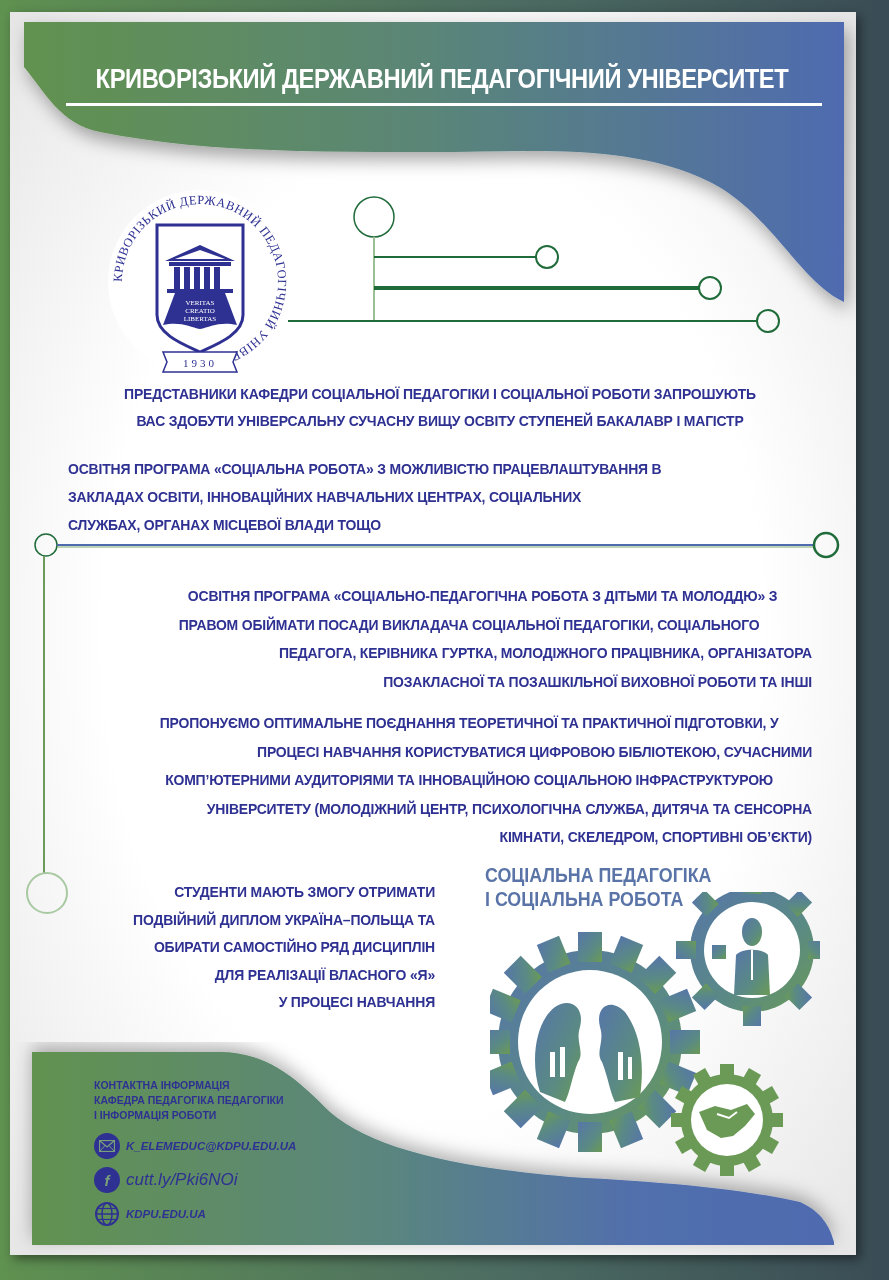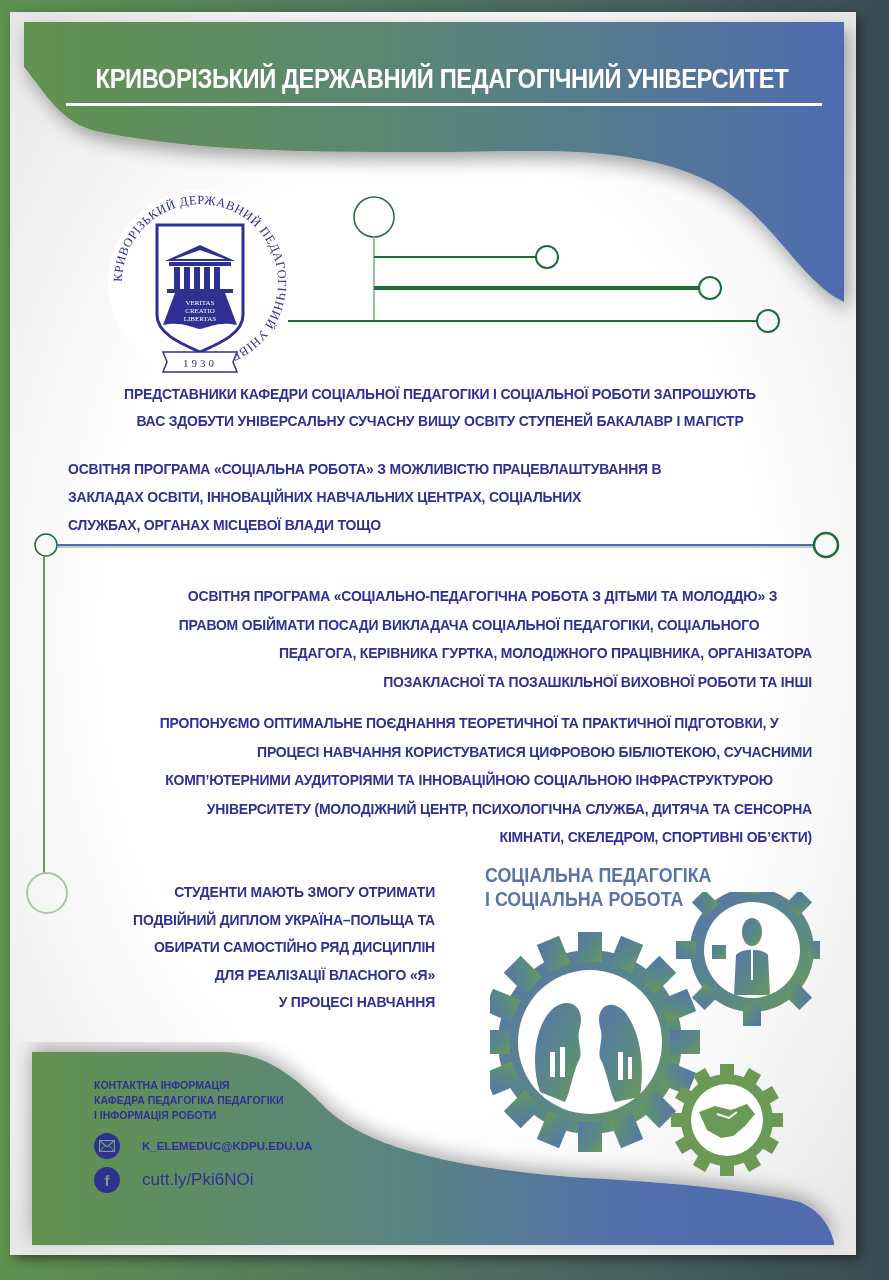--- a/index.html
+++ b/index.html
@@ -54,21 +54,21 @@
     .gears { position: absolute; left: 480px; top: 880px; width: 330px; height: 290px; }
     .footer-shape { position: absolute; left: 0; top: 1030px; width: 846px; height: 213px; }
     .contact {
       position: absolute; left: 64px; top: 1066px; color: #2e3192; margin-left: 20px;
     }
     .contact-heading {
       font-weight: bold; font-size: 10.5px; line-height: 15px; white-space: nowrap;
     }
     .contact-heading span { display: block; }
     .contact-row {
-      display: flex; align-items: center; gap: 22px; margin-top: 8px; height: 26px;
+      display: flex; align-items: center; gap: 6px; margin-top: 8px; height: 26px; font-style: italic;
     }
     .contact-row .ic {
       width: 26px; height: 26px; border-radius: 50%; background: #2e3192;
       display: flex; align-items: center; justify-content: center; color: #7aa07a;
       flex: 0 0 26px;
     }
     .contact-row .val { font-size: 11.5px; font-weight: bold; color: #2e3192; white-space: nowrap; }
   </style>
 </head>
 <body>
@@ -287,15 +287,27 @@
           </svg>
       </span>
       <span class="val">K_ELEMEDUC@KDPU.EDU.UA</span>
     </div>
     <div class="contact-row">
       <span class="ic" style="font-weight:bold;font-size:15px;">
         <span>f</span>
       </span>
       <span class="val" style="font-weight:normal;font-size:17px;">cutt.ly/Pki6NOi</span>
     </div>
+    <div class="contact-row">
+      <span class="ic" style="background:transparent;">
+        <svg width="26" height="26" viewBox="0 0 26 26">
+            <circle cx="13" cy="13" r="11" fill="none" stroke="#2e3192" stroke-width="2"></circle>
+            <ellipse cx="13" cy="13" rx="5" ry="11" fill="none" stroke="#2e3192" stroke-width="1.5"></ellipse>
+            <line x1="2" y1="13" x2="24" y2="13" stroke="#2e3192" stroke-width="1.5"></line>
+            <line x1="4" y1="7.5" x2="22" y2="7.5" stroke="#2e3192" stroke-width="1.2"></line>
+            <line x1="4" y1="18.5" x2="22" y2="18.5" stroke="#2e3192" stroke-width="1.2"></line>
+          </svg>
+      </span>
+      <span class="val">KDPU.EDU.UA</span>
+    </div>
   </div>
 
 </div>
 
 </body></html>

